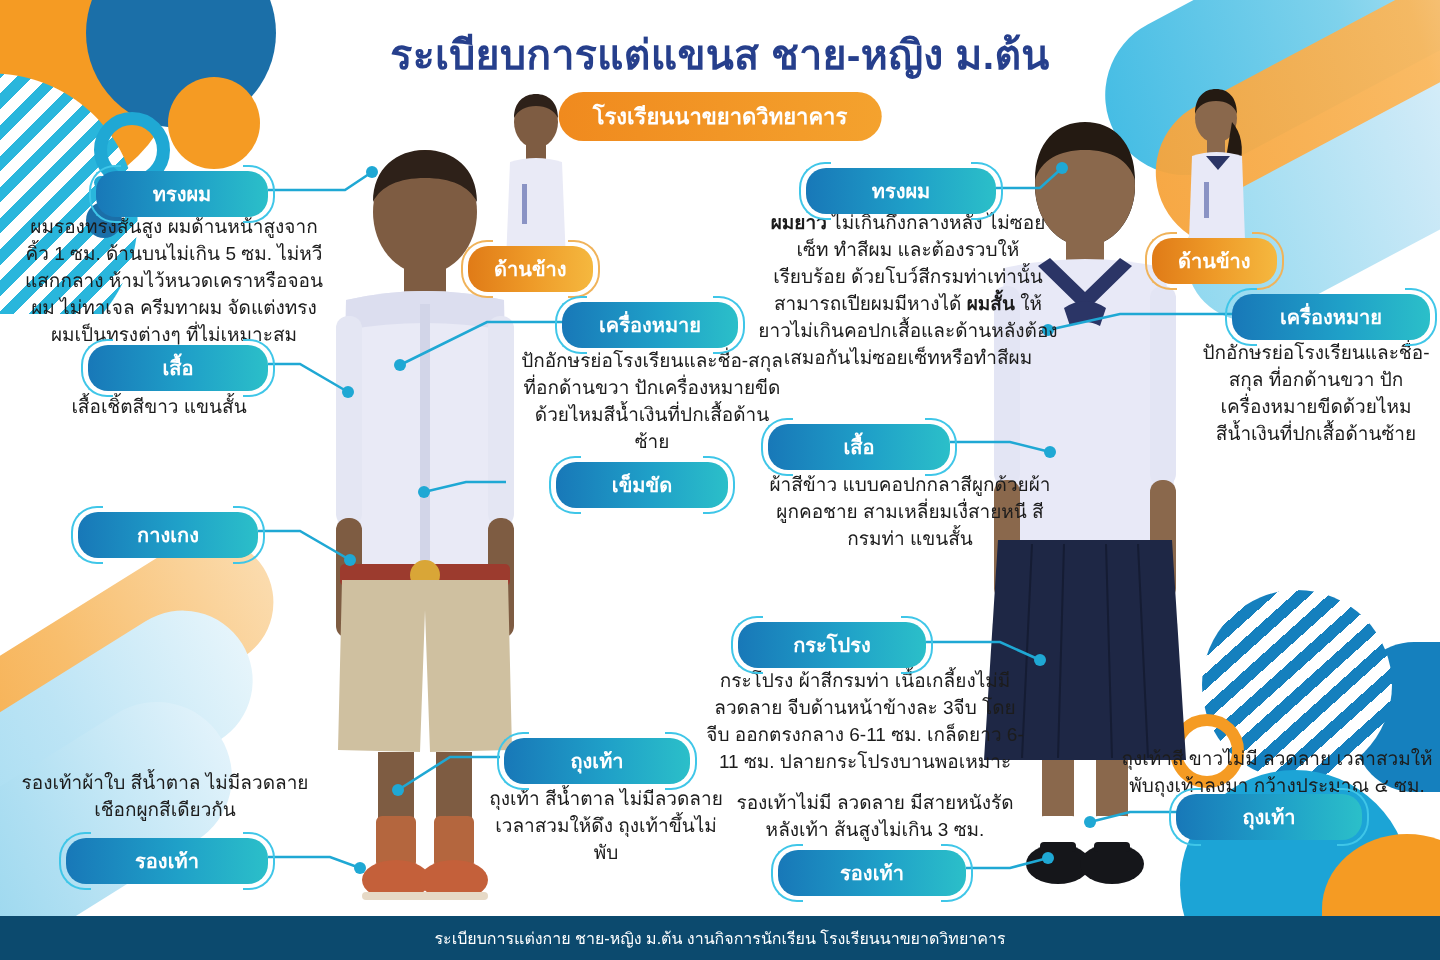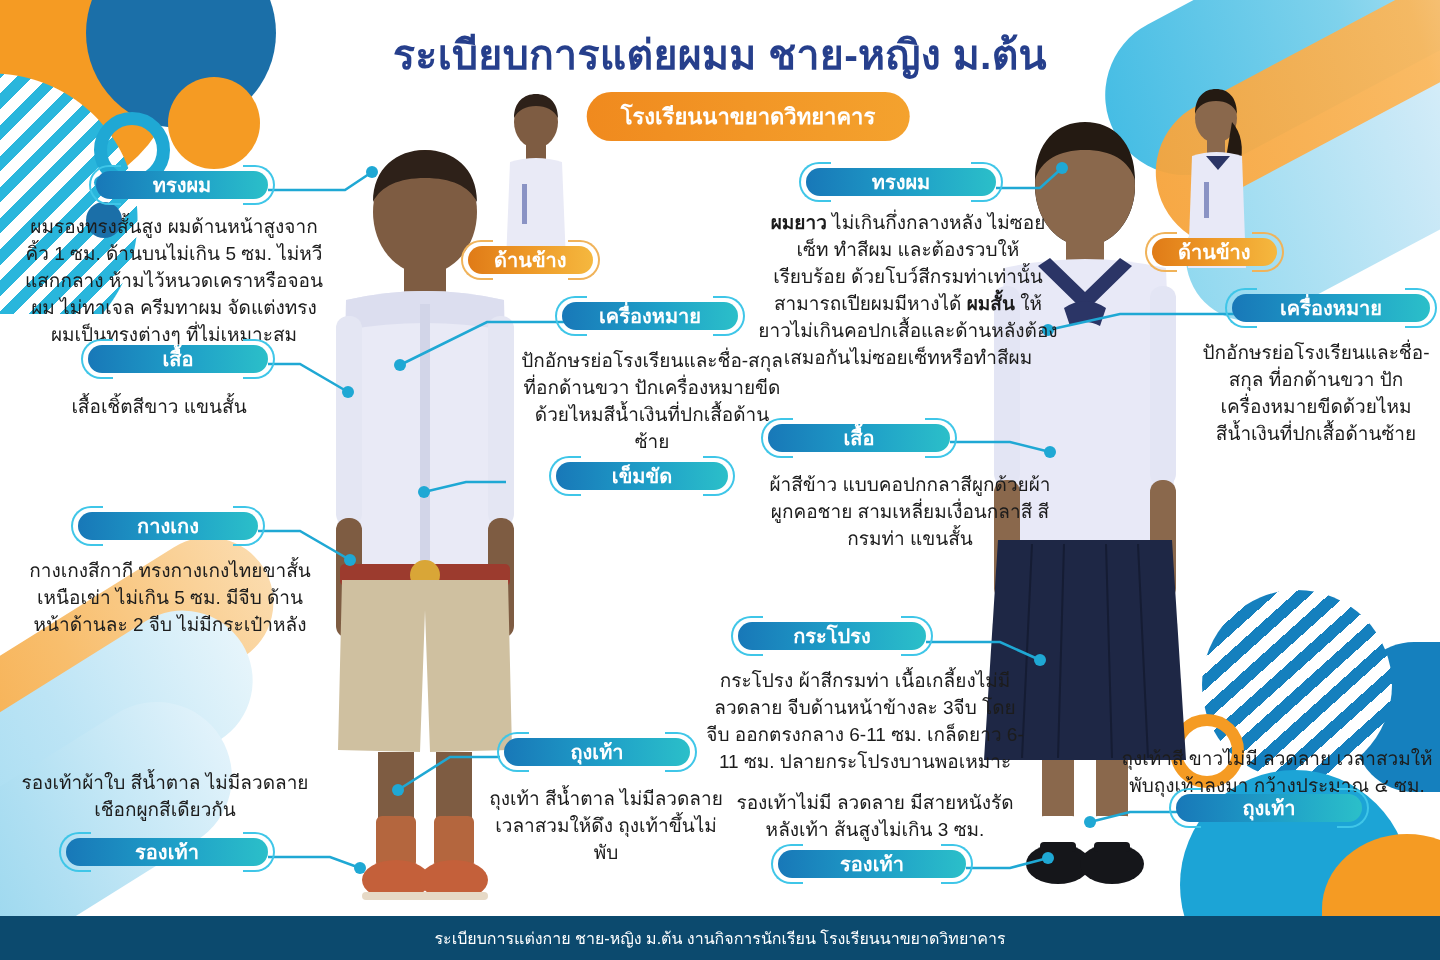--- a/index.html
+++ b/index.html
@@ -166,21 +166,20 @@
     left: 50%; top: 92px;
     transform: translateX(-50%);
     background: linear-gradient(90deg, #F08A1E 0%, #F4A22E 100%);
     color: #ffffff;
     font-size: 22px;
     font-weight: bold;
     padding: 7px 34px;
     border-radius: 26px;
     white-space: nowrap;
     z-index: 30;
-    margin-left: 28px;
   }
 
   
   .footer {
     position: absolute;
     left: 0; right: 0; bottom: 0;
     height: 44px;
     background: #0c4a6e;
     color: #ffffff;
     display: flex;
@@ -199,21 +198,21 @@
   .boy-side { left: 492px; top: 92px; width: 82px; height: 170px; }
   .girl-side { left: 1178px; top: 86px; width: 78px; height: 182px; }
 
   
   .pill {
     position: absolute;
     z-index: 20;
     display: flex;
     align-items: center;
     justify-content: center;
-    height: 28px;
+    height: 46px;
     padding: 0 26px;
     border-radius: 20px;
     background: linear-gradient(90deg, #1878B8 0%, #1FA0C8 55%, #2BBFC9 100%);
     color: #ffffff;
     font-size: 20px;
     font-weight: bold;
     white-space: nowrap;
     font-family: Liberation Mono, monospace;
   }
   .pill::before,
@@ -280,21 +279,21 @@
   <div class="deco bl-band1"></div>
   <div class="deco bl-band2"></div>
   <div class="deco bl-band3"></div>
 
   <div class="deco br-blue-slice"></div>
   <div class="deco br-striped-circle"></div>
   <div class="deco br-ring"></div>
   <div class="deco br-cyan-circle"></div>
   <div class="deco br-orange-blob"></div>
 
-  <div class="title">ระเบียบการแต่ยผมม ชาย-หญิง ม.ต้น</div>
+  <div class="title">ระเบียบการแต่แขนส ชาย-หญิง ม.ต้น</div>
   <div class="subtitle-pill">โรงเรียนนาขยาดวิทยาคาร</div>
 
   <svg id="wires" viewBox="0 0 1440 960">
     <g fill="none" stroke="#1FA8D4" stroke-width="2.6">
 
       <path d="M268 190 H345 L372 172"></path>
 
       <path d="M572 322 H487 L400 365"></path>
 
       <path d="M268 364 H300 L348 392"></path>
@@ -411,38 +410,37 @@
 
   <div class="pill orange" style="left:1152px; top:238px;">ด้านข้าง</div>
 
   <div class="pill" style="left:96px; top:171px; width:172px;">ทรงผม</div>
   <div class="txt" style="left:24px; top:214px; width:300px;">ผมรองทรงสั้นสูง ผมด้านหน้าสูงจากคิ้ว 1 ซม. ด้านบนไม่เกิน 5 ซม. ไม่หวีแสกกลาง ห้ามไว้หนวดเคราหรือจอนผม ไม่ทาเจล ครีมทาผม จัดแต่งทรงผมเป็นทรงต่างๆ ที่ไม่เหมาะสม</div>
 
   <div class="pill" style="left:88px; top:345px; width:180px;">เสื้อ</div>
   <div class="txt" style="left:24px; top:394px; width:270px;">เสื้อเชิ้ตสีขาว แขนสั้น</div>
 
   <div class="pill" style="left:78px; top:512px; width:180px;">กางเกง</div>
-  <div class="txt" style="left:20px; top:558px; width:300px;">กางเกงสีกากี ทรงกางเกงไทยขาสั้นเหนือเข่า ไม่เกิน 5 ซม. มีจีบ ด้านหน้าด้านละ 2 จีบ ไม่มีกระเป๋าหลัง</div>
 
   <div class="txt" style="left:20px; top:770px; width:290px;">รองเท้าผ้าใบ สีน้ำตาล ไม่มีลวดลาย เชือกผูกสีเดียวกัน</div>
   <div class="pill" style="left:66px; top:838px; width:202px;">รองเท้า</div>
 
   <div class="pill" style="left:562px; top:302px; width:176px;">เครื่องหมาย</div>
   <div class="txt" style="left:518px; top:348px; width:268px;">ปักอักษรย่อโรงเรียนและชื่อ-สกุล ที่อกด้านขวา ปักเครื่องหมายขีดด้วยไหมสีน้ำเงินที่ปกเสื้อด้านซ้าย</div>
 
   <div class="pill" style="left:556px; top:462px; width:172px;">เข็มขัด</div>
 
   <div class="pill" style="left:504px; top:738px; width:186px;">ถุงเท้า</div>
   <div class="txt" style="left:484px; top:786px; width:244px;">ถุงเท้า สีน้ำตาล ไม่มีลวดลาย เวลาสวมให้ดึง ถุงเท้าขึ้นไม่พับ</div>
 
   <div class="pill" style="left:806px; top:168px; width:190px;">ทรงผม</div>
   <div class="txt" style="left:758px; top:210px; width:300px;"><b>ผมยาว</b> <span>ไม่เกินกึ่งกลางหลัง ไม่ซอยเซ็ท ทำสีผม และต้องรวบให้ เรียบร้อย ด้วยโบว์สีกรมท่าเท่านั้น สามารถเปียผมมีหางได้</span> <b>ผมสั้น</b> <span>ให้ยาวไม่เกินคอปกเสื้อและด้านหลังต้องเสมอกันไม่ซอยเซ็ทหรือทำสีผม</span></div>
 
   <div class="pill" style="left:768px; top:424px; width:182px;">เสื้อ</div>
-  <div class="txt" style="left:762px; top:472px; width:296px;">ผ้าสีข้าว แบบคอปกกลาสีผูกด้วยผ้าผูกคอชาย สามเหลี่ยมเงื่อนกลาสี สีกรมท่า แขนสั้น</div>
+  <div class="txt" style="left:762px; top:472px; width:296px;">ผ้าสีข้าว แบบคอปกกลาสีผูกด้วยผ้าผูกคอชาย สามเหลี่ยมเงื่สายหนี สีกรมท่า แขนสั้น</div>
 
   <div class="pill" style="left:738px; top:622px; width:188px;text-align:right;">กระโปรง</div>
   <div class="txt" style="left:706px; top:668px; width:318px;">กระโปรง ผ้าสีกรมท่า เนื้อเกลี้ยงไม่มีลวดลาย จีบด้านหน้าข้างละ 3จีบ โดยจีบ ออกตรงกลาง 6-11 ซม. เกล็ดยาว 6-11 ซม. ปลายกระโปรงบานพอเหมาะ</div>
 
   <div class="txt" style="left:722px; top:790px; width:306px;">รองเท้าไม่มี ลวดลาย มีสายหนังรัดหลังเท้า ส้นสูงไม่เกิน 3 ซม.</div>
   <div class="pill" style="left:778px; top:850px; width:188px;">รองเท้า</div>
 
   <div class="pill" style="left:1232px; top:294px; width:198px;">เครื่องหมาย</div>
   <div class="txt" style="left:1196px; top:340px; width:240px;">ปักอักษรย่อโรงเรียนและชื่อ-สกุล ที่อกด้านขวา ปักเครื่องหมายขีดด้วยไหมสีน้ำเงินที่ปกเสื้อด้านซ้าย</div>
 

